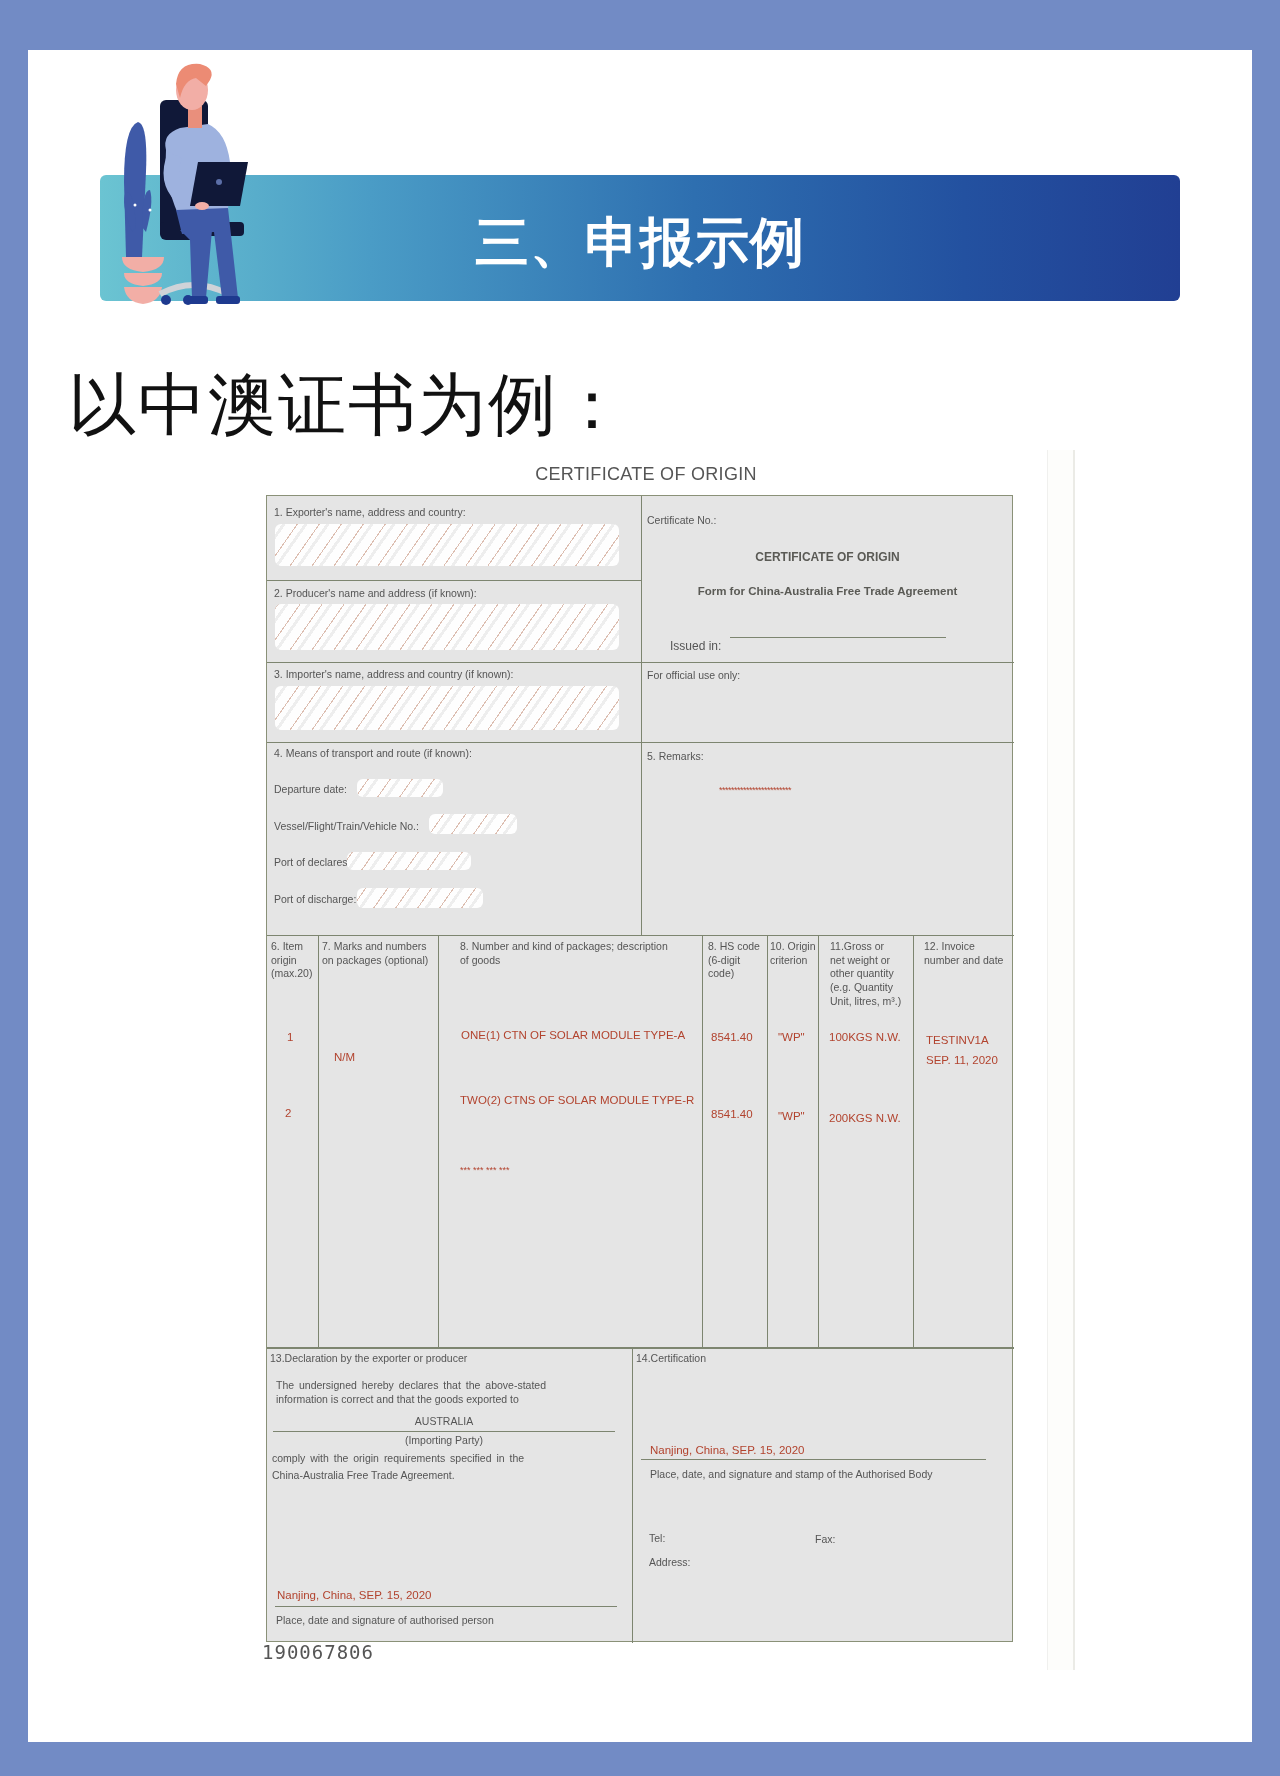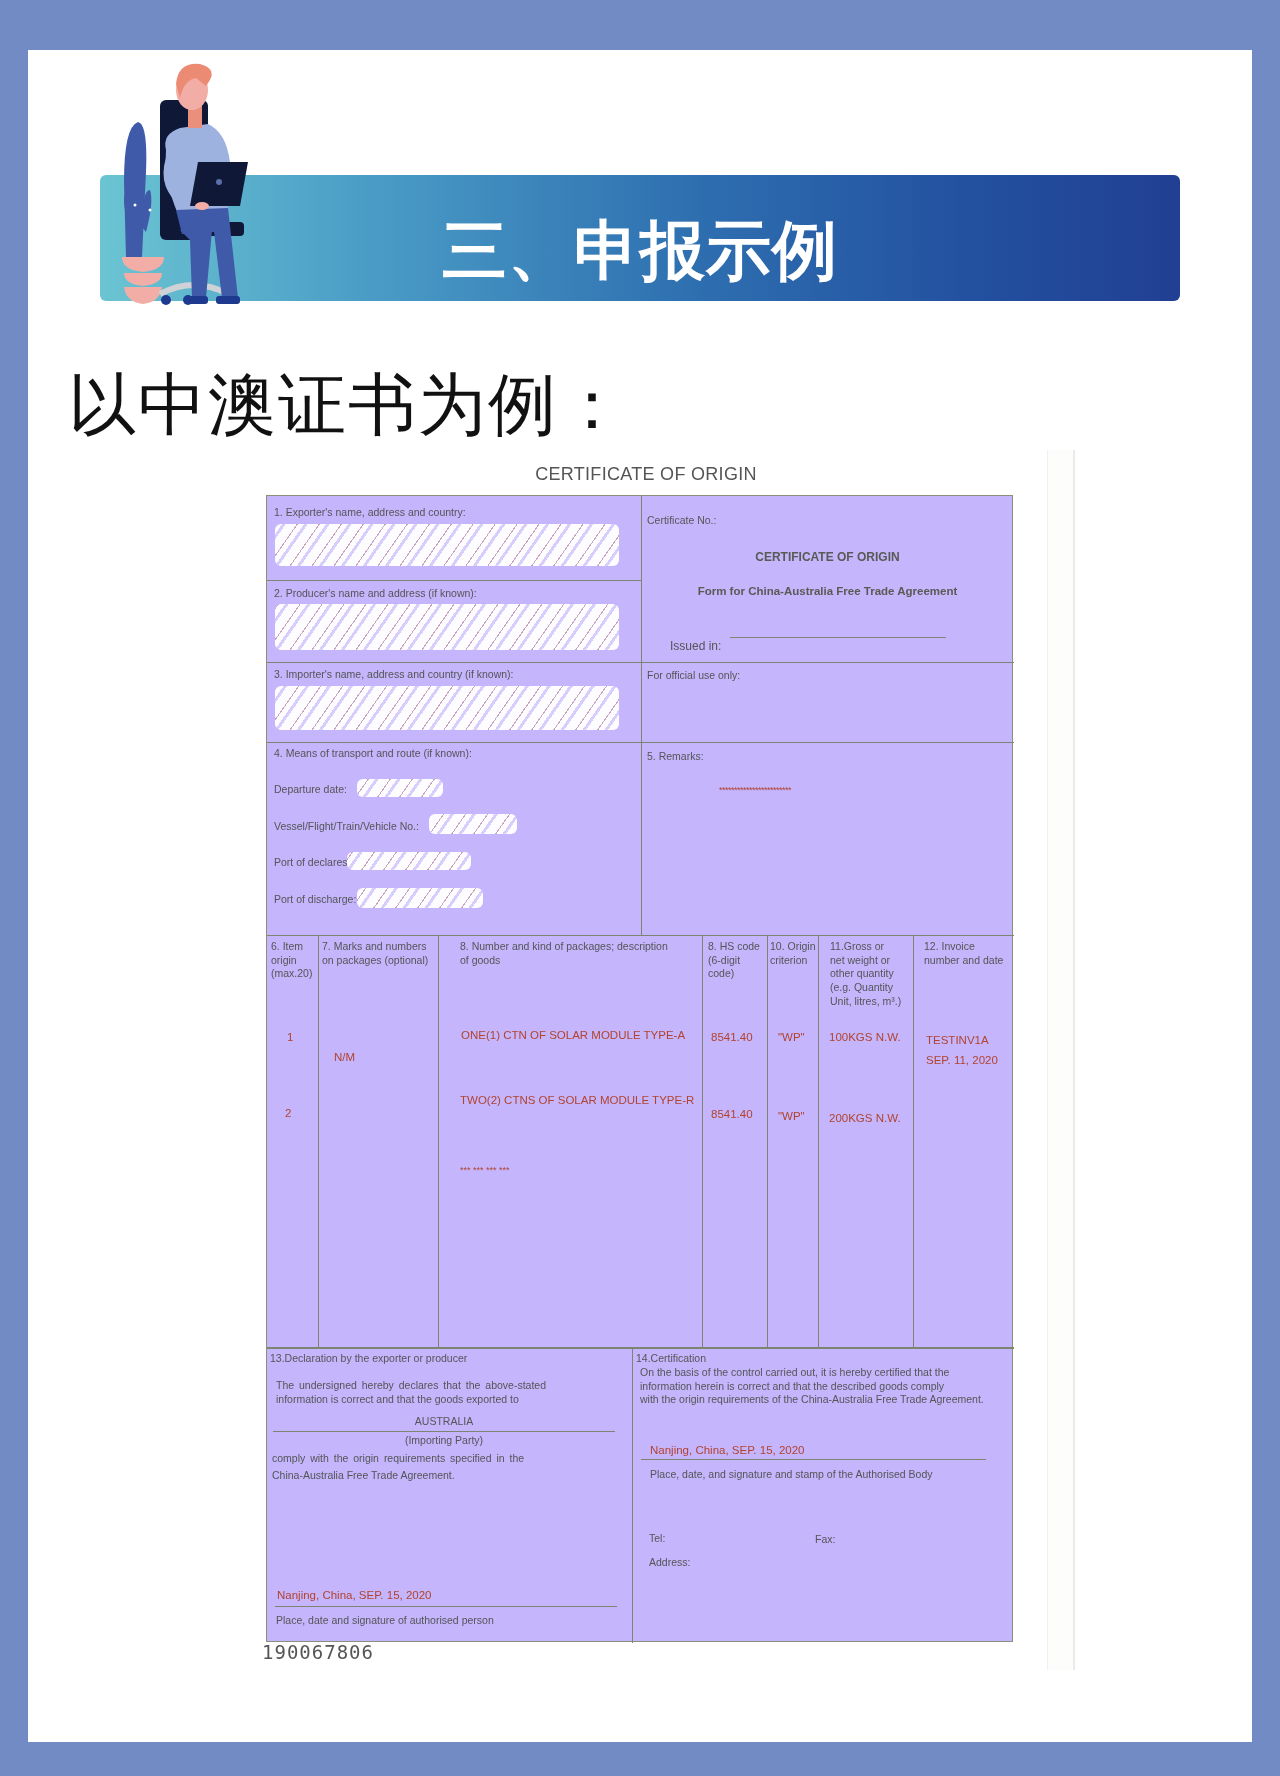--- a/index.html
+++ b/index.html
@@ -5,37 +5,37 @@
   * { box-sizing: border-box; margin: 0; padding: 0; }
   html, body { width: 1280px; height: 1776px; overflow: hidden; }
   body { background: #728bc5; position: relative; font-family: "Liberation Sans", sans-serif; }
 
   .panel { position: absolute; left: 28px; top: 50px; width: 1224px; height: 1692px; background: #ffffff; }
 
   
   .banner { position: absolute; left: 100px; top: 175px; width: 1080px; height: 126px; border-radius: 6px;
     background: linear-gradient(90deg, #6bc4d2 0%, #4a9cc6 25%, #2e6fb0 55%, #2351a0 80%, #213f93 100%); }
   .banner-title { position: absolute; left: 0; right: 0; top: 32px; text-align: center; color: #ffffff;
-    font-size: 65px; font-weight: bold; letter-spacing: 1px; font-family: "DejaVu Sans", sans-serif; }
+    font-size: 54px; font-weight: bold; letter-spacing: 1px; font-family: "DejaVu Sans", sans-serif; }
 
   
   .illus { position: absolute; left: 120px; top: 62px; width: 170px; height: 246px; }
 
   .subheading { position: absolute; left: 68px; top: 360px; font-size: 68px; color: #111111;
     font-family: "DejaVu Sans", sans-serif; letter-spacing: 2px; }
 
   
   .scan-edge { position: absolute; left: 1047px; top: 450px; width: 28px; height: 1220px;
     border-left: 1px solid #f0f0ee; border-right: 2px solid #ebebe6; background: #fdfdfb; }
 
   .form-title { position: absolute; left: 266px; width: 760px; top: 464px; text-align: center;
     font-size: 18px; color: #555; letter-spacing: 0.3px; }
 
   .form { position: absolute; left: 266px; top: 495px; width: 747px; height: 1147px;
-    background: #c4b5fd; border: 1.5px solid #8a9178; }
+    background: #e5e5e5; border: 1.5px solid #8a9178; }
   .form .ln { position: absolute; background: #7d8570; }
   .lbl { position: absolute; font-size: 10.5px; color: #555; line-height: 1.3; white-space: nowrap; }
   .red { position: absolute; font-size: 11.5px; color: #b2432e; white-space: nowrap; font-family: "Liberation Sans Narrow", "Liberation Sans", sans-serif; }
   .bold-h { position: absolute; font-weight: bold; color: #5a5a55; white-space: nowrap; }
   .scribble { position: absolute; border-radius: 6px;
     background: repeating-linear-gradient(-55deg, #ffffff 0 9px, rgba(255,255,255,0.35) 9px 12px, #ffffff 12px 17px, rgba(210,140,110,0.45) 17px 18px); opacity: 0.97; }
 
   .serial { position: absolute; left: 262px; top: 1641px; font-size: 19px; color: #555;
     font-family: "DejaVu Sans Mono", monospace; letter-spacing: 1px; }
 </style>
@@ -202,25 +202,20 @@
   <div class="lbl" style="left:3px; width:348px; top:919px; text-align:center;">AUSTRALIA</div>
   <div class="ln" style="left:6px; top:935px; width:342px; height:1px;"></div>
   <div class="lbl" style="left:3px; width:348px; top:938px; text-align:center;">(Importing Party)</div>
   <div class="lbl" style="left:5px; top:956px; word-spacing:2px;">comply with the origin requirements specified in the</div>
   <div class="lbl" style="left:5px; top:973px;">China-Australia Free Trade Agreement.</div>
   <div class="red" style="left:10px; top:1093px;">Nanjing, China, SEP. 15, 2020</div>
   <div class="ln" style="left:8px; top:1110px; width:342px; height:1px;"></div>
   <div class="lbl" style="left:9px; top:1118px;">Place, date and signature of authorised person</div>
 
   <div class="lbl" style="left:369px; top:856px;">14.Certification</div>
-  <div class="lbl" style="left:373px; top:870px;">
-    <div>On the basis of the control carried out, it is hereby certified that the</div>
-    <div>information herein is correct and that the described goods comply</div>
-    <div>with the origin requirements of the China-Australia Free Trade Agreement.</div>
-  </div>
   <div class="red" style="left:383px; top:948px;">Nanjing, China, SEP. 15, 2020</div>
   <div class="ln" style="left:374px; top:963px; width:345px; height:1px;"></div>
   <div class="lbl" style="left:383px; top:972px;">Place, date, and signature and stamp of the Authorised Body</div>
   <div class="lbl" style="left:382px; top:1036px;">Tel:</div>
   <div class="lbl" style="left:548px; top:1037px;">Fax:</div>
   <div class="lbl" style="left:382px; top:1060px;">Address:</div>
 </div>
 
 <div class="serial">190067806</div>
 

